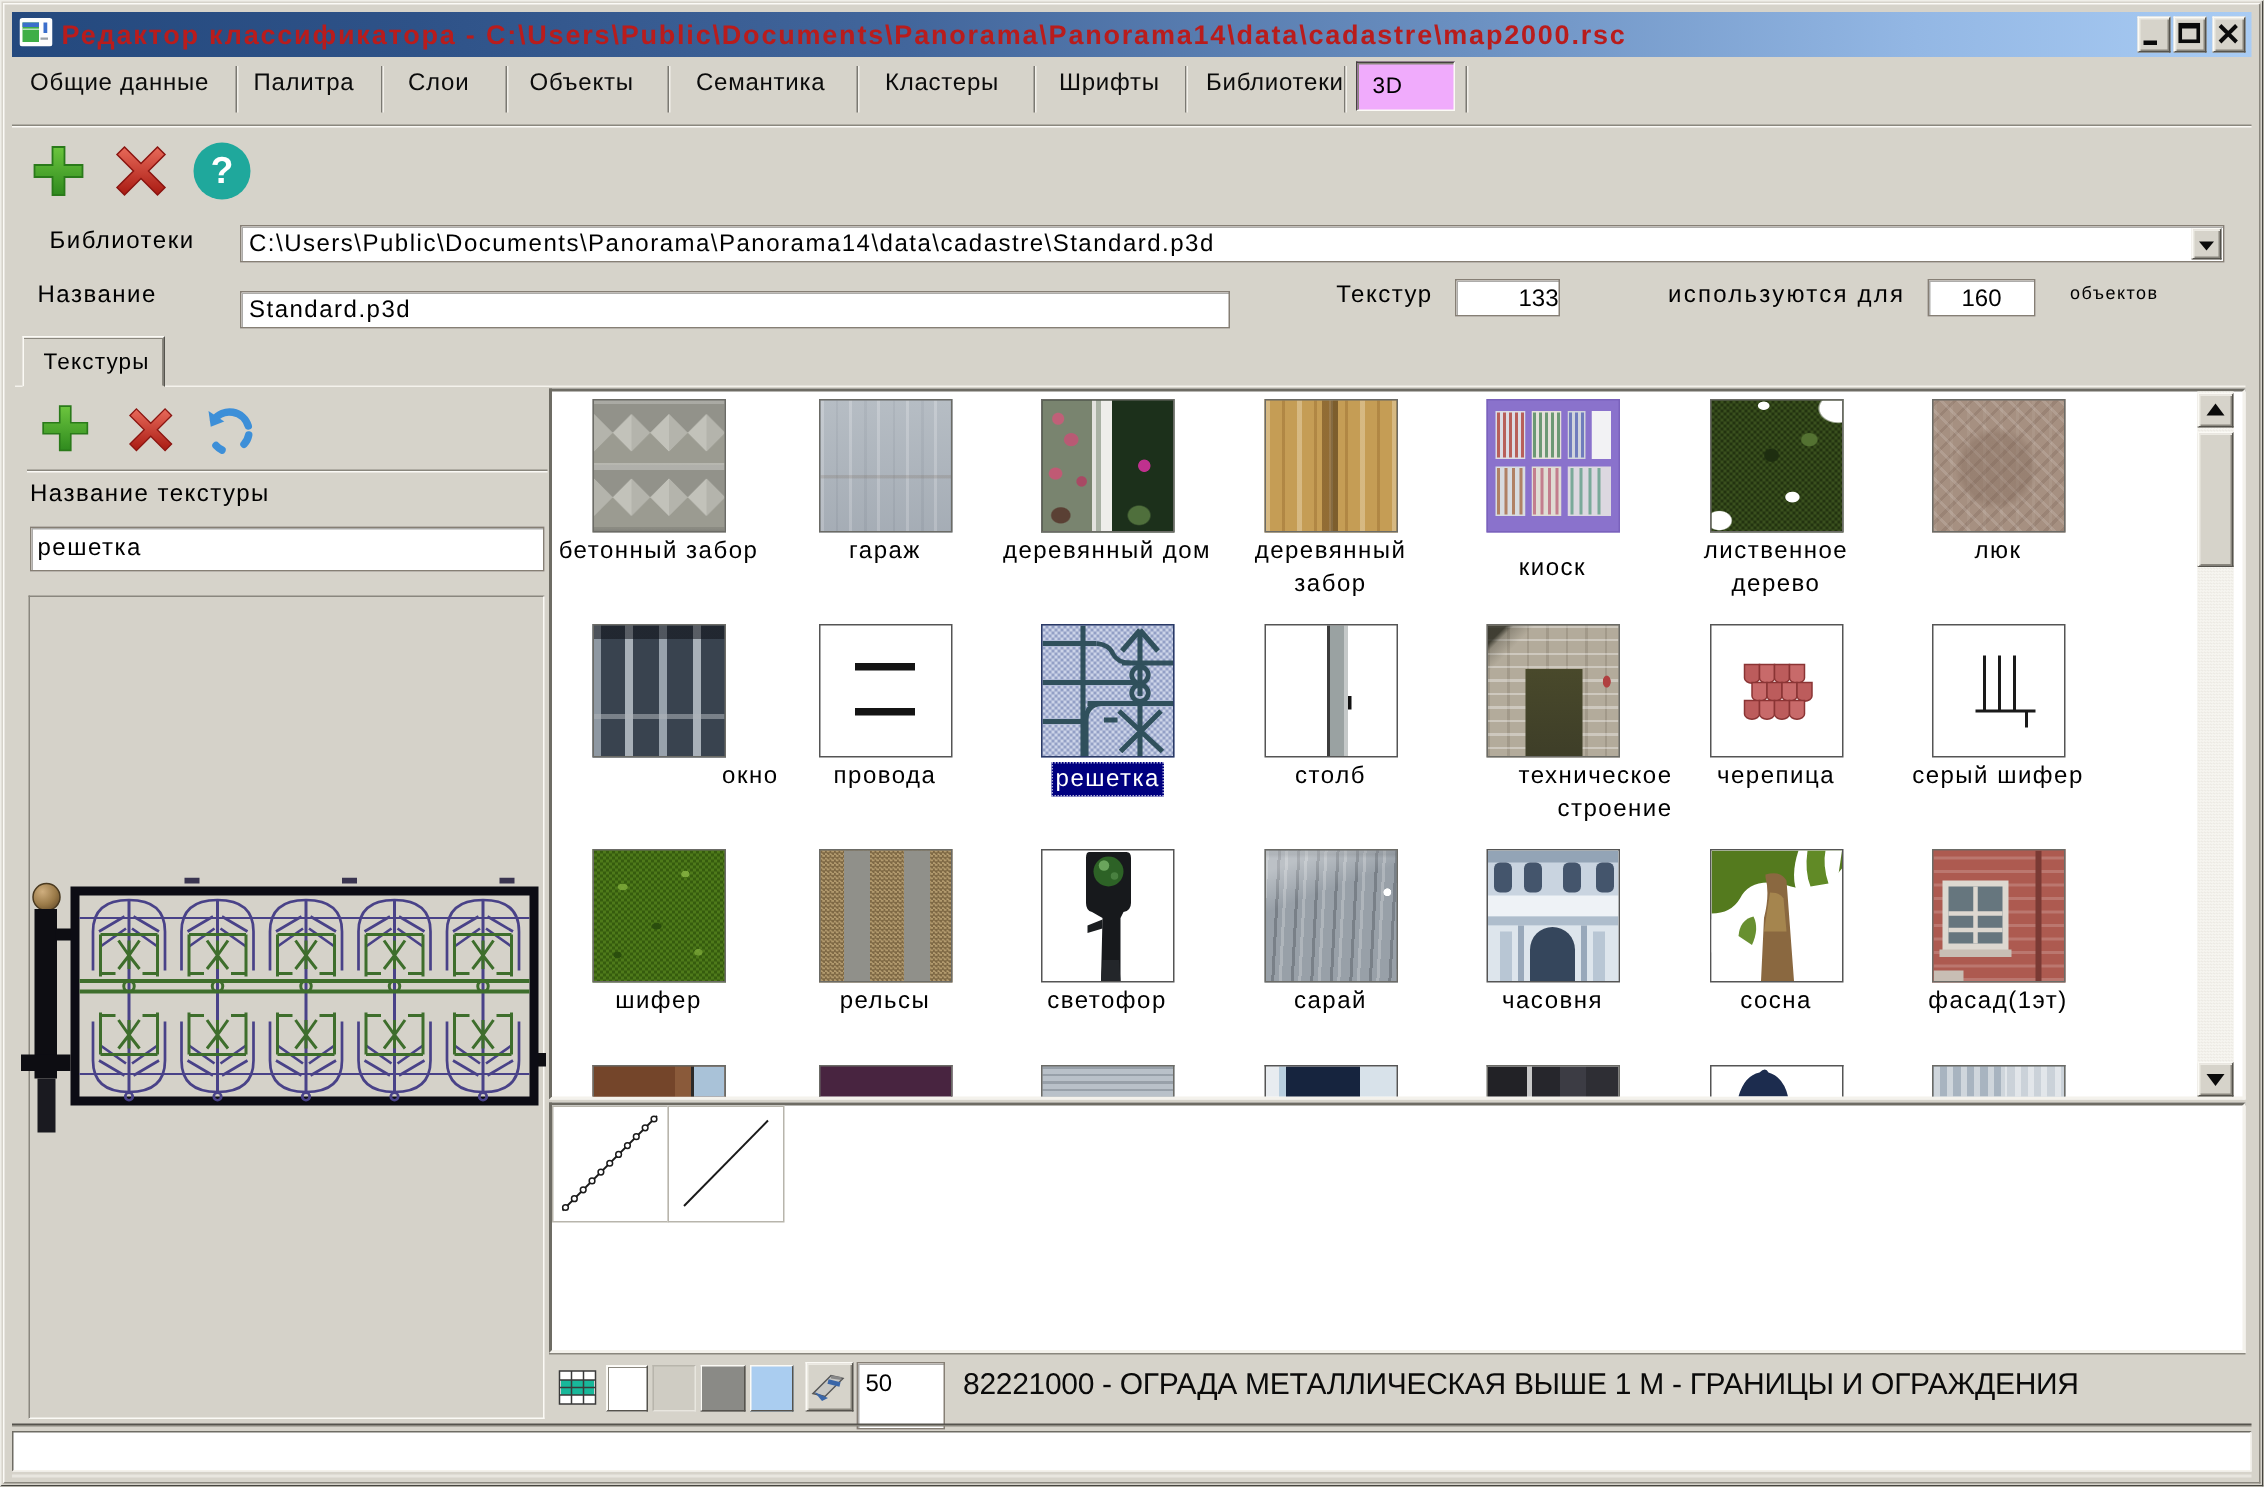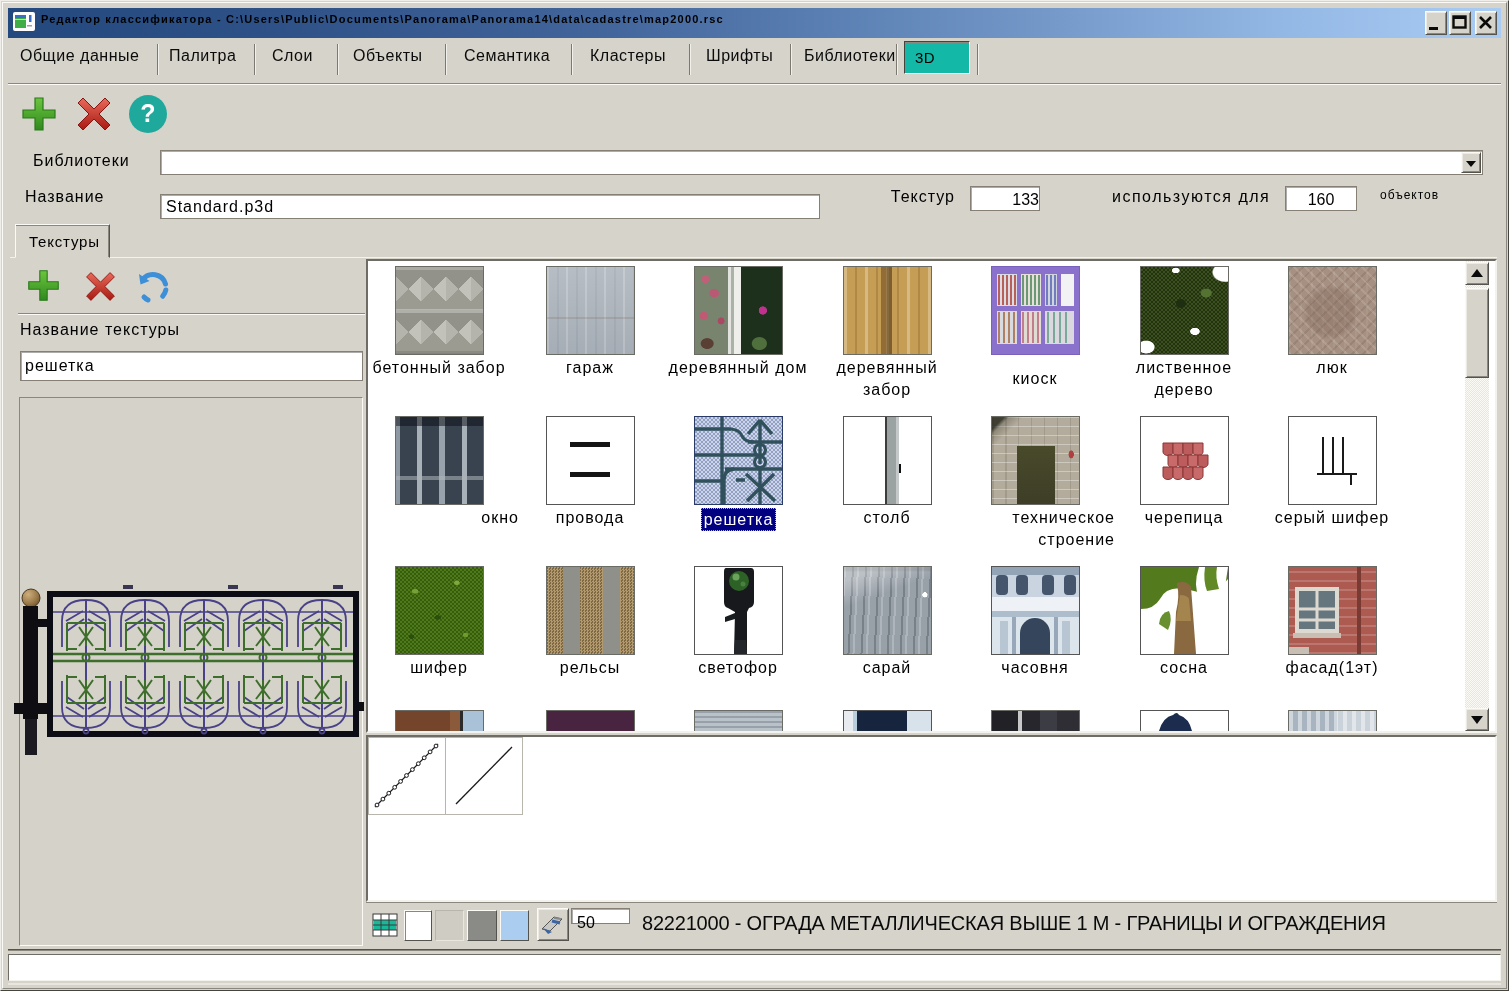--- a/index.html
+++ b/index.html
@@ -16,21 +16,21 @@
 <div class="a" style="left:2px;top:2px;width:1505px;height:987px;border:1px solid #8a877e;border-top-color:#fbfaf6;border-left-color:#fbfaf6;"></div>
 <div class="a" style="left:8px;top:8px;width:1493px;height:30px;background:linear-gradient(90deg,#24497e 0%,#2e5288 18%,#42669c 40%,#6b90c1 65%,#93b7e4 85%,#a9ccf4 100%);"></div>
 <svg class="a" style="left:13px;top:12px" width="22" height="19" viewBox="0 0 22 19">
     <rect x="0" y="0" width="22" height="19" rx="2" fill="#fdfdfd"></rect>
     <rect x="2" y="3" width="11" height="13" fill="#3fae46"></rect>
     <rect x="2" y="3" width="11" height="3" fill="#3a6ecb"></rect>
     <rect x="2" y="7" width="11" height="1" fill="#e8f5e9" opacity="0.7"></rect>
     <rect x="16" y="3" width="2.5" height="7" fill="#3a6ecb"></rect>
     <rect x="14" y="13" width="5" height="1.5" fill="#9aa0a6"></rect>
   </svg>
-<div class="a" style="left:41px;top:13px;font-size:11px;letter-spacing:1.2px;font-weight:bold;color:#000000;white-space:nowrap;">Редактор классификатора - C:\Users\Public\Documents\Panorama\Panorama14\data\cadastre\map2000.rsc</div>
+<div class="a" style="left:41px;top:13px;font-size:18px;letter-spacing:1.2px;font-weight:bold;color:#b91c1c;white-space:nowrap;">Редактор классификатора - C:\Users\Public\Documents\Panorama\Panorama14\data\cadastre\map2000.rsc</div>
 <div class="a raised" style="left:1425px;top:11px;width:22px;height:24px;"><svg width="20" height="21" viewBox="0 0 20 21">
       <rect x="3" y="15" width="9" height="3" fill="#0a0a0a"></rect>
     </svg></div>
 <div class="a raised" style="left:1449px;top:11px;width:22px;height:24px;"><svg width="20" height="21" viewBox="0 0 20 21">
       <rect x="3.5" y="4.5" width="12" height="11" fill="none" stroke="#0a0a0a" stroke-width="2.4"></rect>
       <rect x="3.5" y="4" width="12" height="3" fill="#0a0a0a"></rect>
     </svg></div>
 <div class="a raised" style="left:1475px;top:11px;width:22px;height:24px;"><svg width="20" height="21" viewBox="0 0 20 21">
       <path d="M4 5 L15 16 M15 5 L4 16" stroke="#0a0a0a" stroke-width="2.6"></path>
     </svg></div>
@@ -44,21 +44,21 @@
 <div class="mitem" style="left:804px">Библиотеки</div>
 <div class="vsep" style="left:157px"></div>
 <div class="vsep" style="left:254px"></div>
 <div class="vsep" style="left:337px"></div>
 <div class="vsep" style="left:445px"></div>
 <div class="vsep" style="left:571px"></div>
 <div class="vsep" style="left:689px"></div>
 <div class="vsep" style="left:790px"></div>
 <div class="vsep" style="left:896px"></div>
 <div class="vsep" style="left:977px"></div>
-<div class="a" style="left:904px;top:41px;width:66px;height:33px;background:#14b8a6;border:1px solid;border-color:#45433e #fbfaf5 #fbfaf5 #45433e;box-shadow:inset 1px 1px 0 #8a877e;">
+<div class="a" style="left:904px;top:41px;width:66px;height:33px;background:#f0abfc;border:1px solid;border-color:#45433e #fbfaf5 #fbfaf5 #45433e;box-shadow:inset 1px 1px 0 #8a877e;">
     <div class="a" style="left:10px;top:7px;font-size:15px;letter-spacing:.5px;">3D</div>
   </div>
 <div class="a" style="left:8px;top:83px;width:1493px;height:1px;background:#8a877e;"></div>
 <div class="a" style="left:8px;top:84px;width:1493px;height:1px;background:#fbfaf6;"></div>
 <div class="a" style="left:20px;top:95px"><svg width="38" height="38" viewBox="0 0 38 38">
       <defs>
         <linearGradient id="gp" x1="0" y1="0" x2="0" y2="1">
           <stop offset="0" stop-color="#6cc53e"></stop>
           <stop offset="1" stop-color="#2f8a1e"></stop>
         </linearGradient>
@@ -73,20 +73,21 @@
         </linearGradient>
       </defs>
       <path d="M8 3 L19 14 L30 3 L35 8 L24 19 L35 30 L30 35 L19 24 L8 35 L3 30 L14 19 L3 8 z" fill="url(#gx)" stroke="#8a1410" stroke-width="1"></path>
     </svg></div>
 <div class="a" style="left:128px;top:94px"><svg width="40" height="40" viewBox="0 0 40 40">
       <circle cx="20" cy="20" r="19" fill="#1fa89c"></circle>
       <text x="20" y="28" font-family="Liberation Sans" font-size="25" font-weight="bold" fill="#fff" text-anchor="middle">?</text>
     </svg></div>
 <div class="a" style="left:33px;top:152px;font-size:16px;letter-spacing:1px;">Библиотеки</div>
 <div class="a sunken" style="left:160px;top:150px;width:1323px;height:25px;">
+    <div class="a" style="left:5px;top:3px;font-size:16px;letter-spacing:1px;white-space:nowrap">C:\Users\Public\Documents\Panorama\Panorama14\data\cadastre\Standard.p3d</div>
     <div class="a raised" style="right:1px;top:1px;width:20px;height:21px"><svg width="18" height="19" viewBox="0 0 18 19">
         <path d="M4 8 h10 l-5 6 z" fill="#0a0a0a"></path>
       </svg></div>
   </div>
 <div class="a" style="left:25px;top:188px;font-size:16px;letter-spacing:1px;">Название</div>
 <div class="a sunken" style="left:160px;top:194px;width:660px;height:25px;">
     <div class="a" style="left:5px;top:3px;font-size:16px;letter-spacing:1px;">Standard.p3d</div>
   </div>
 <div class="a" style="left:870px;top:188px;width:85px;font-size:16px;letter-spacing:1px;text-align:right;">Текстур</div>
 <div class="a sunken" style="left:970px;top:186px;width:70px;height:25px;">
@@ -413,20 +414,20 @@
 <div class="a" style="left:404px;top:910px;width:28px;height:31px;background:#fff;border:1px solid;border-color:#fbfaf5 #55534d #55534d #fbfaf5;box-shadow:inset 1px 1px 0 #8a877e;"></div>
 <div class="a" style="left:435px;top:910px;width:29px;height:31px;background:#cfccc3;border:1px solid;border-color:#b8b5ac #e8e6df #e8e6df #b8b5ac;"></div>
 <div class="a" style="left:467px;top:910px;width:30px;height:31px;background:#8a8a86;border:1px solid;border-color:#fbfaf5 #55534d #55534d #fbfaf5;"></div>
 <div class="a" style="left:500px;top:910px;width:29px;height:31px;background:#aacdf0;border:1px solid;border-color:#fbfaf5 #55534d #55534d #fbfaf5;"></div>
 <div class="a raised" style="left:537px;top:908px;width:32px;height:33px;"><svg width="28" height="28" viewBox="0 0 28 28">
       <path d="M4 20 L16 8 L24 10 L12 22 Z" fill="#c8c8c4" stroke="#555" stroke-width="1"></path>
       <path d="M16 9 L23 10" stroke="#888" stroke-width="2"></path>
       <path d="M5 19 L14 23 L10 25 Z" fill="#3a66a8"></path>
       <path d="M14 12 L22 14" stroke="#3a66a8" stroke-width="3"></path>
     </svg></div>
-<div class="a sunken" style="left:571px;top:908px;width:59px;height:16px;">
+<div class="a sunken" style="left:571px;top:908px;width:59px;height:45px;">
     <div class="a" style="left:5px;top:5px;font-size:16px;">50</div>
   </div>
 <div class="a" style="left:642px;top:912px;font-size:20px;letter-spacing:-.2px;white-space:nowrap;color:#0a0a0a;">82221000 - ОГРАДА МЕТАЛЛИЧЕСКАЯ ВЫШЕ 1 М - ГРАНИЦЫ И ОГРАЖДЕНИЯ</div>
 <div class="a" style="left:8px;top:949px;width:1493px;height:1px;background:#55534d;"></div>
 <div class="a" style="left:8px;top:950px;width:1493px;height:1px;background:#8a877e;"></div>
 <div class="a" style="left:8px;top:954px;width:1493px;height:27px;background:#fff;border:1px solid;border-color:#6e6c64 #f4f2ec #f4f2ec #6e6c64;"></div>
 <div class="a" style="left:8px;top:983px;width:1493px;height:2px;background:#e8e6df;"></div>
 
 </body></html>

